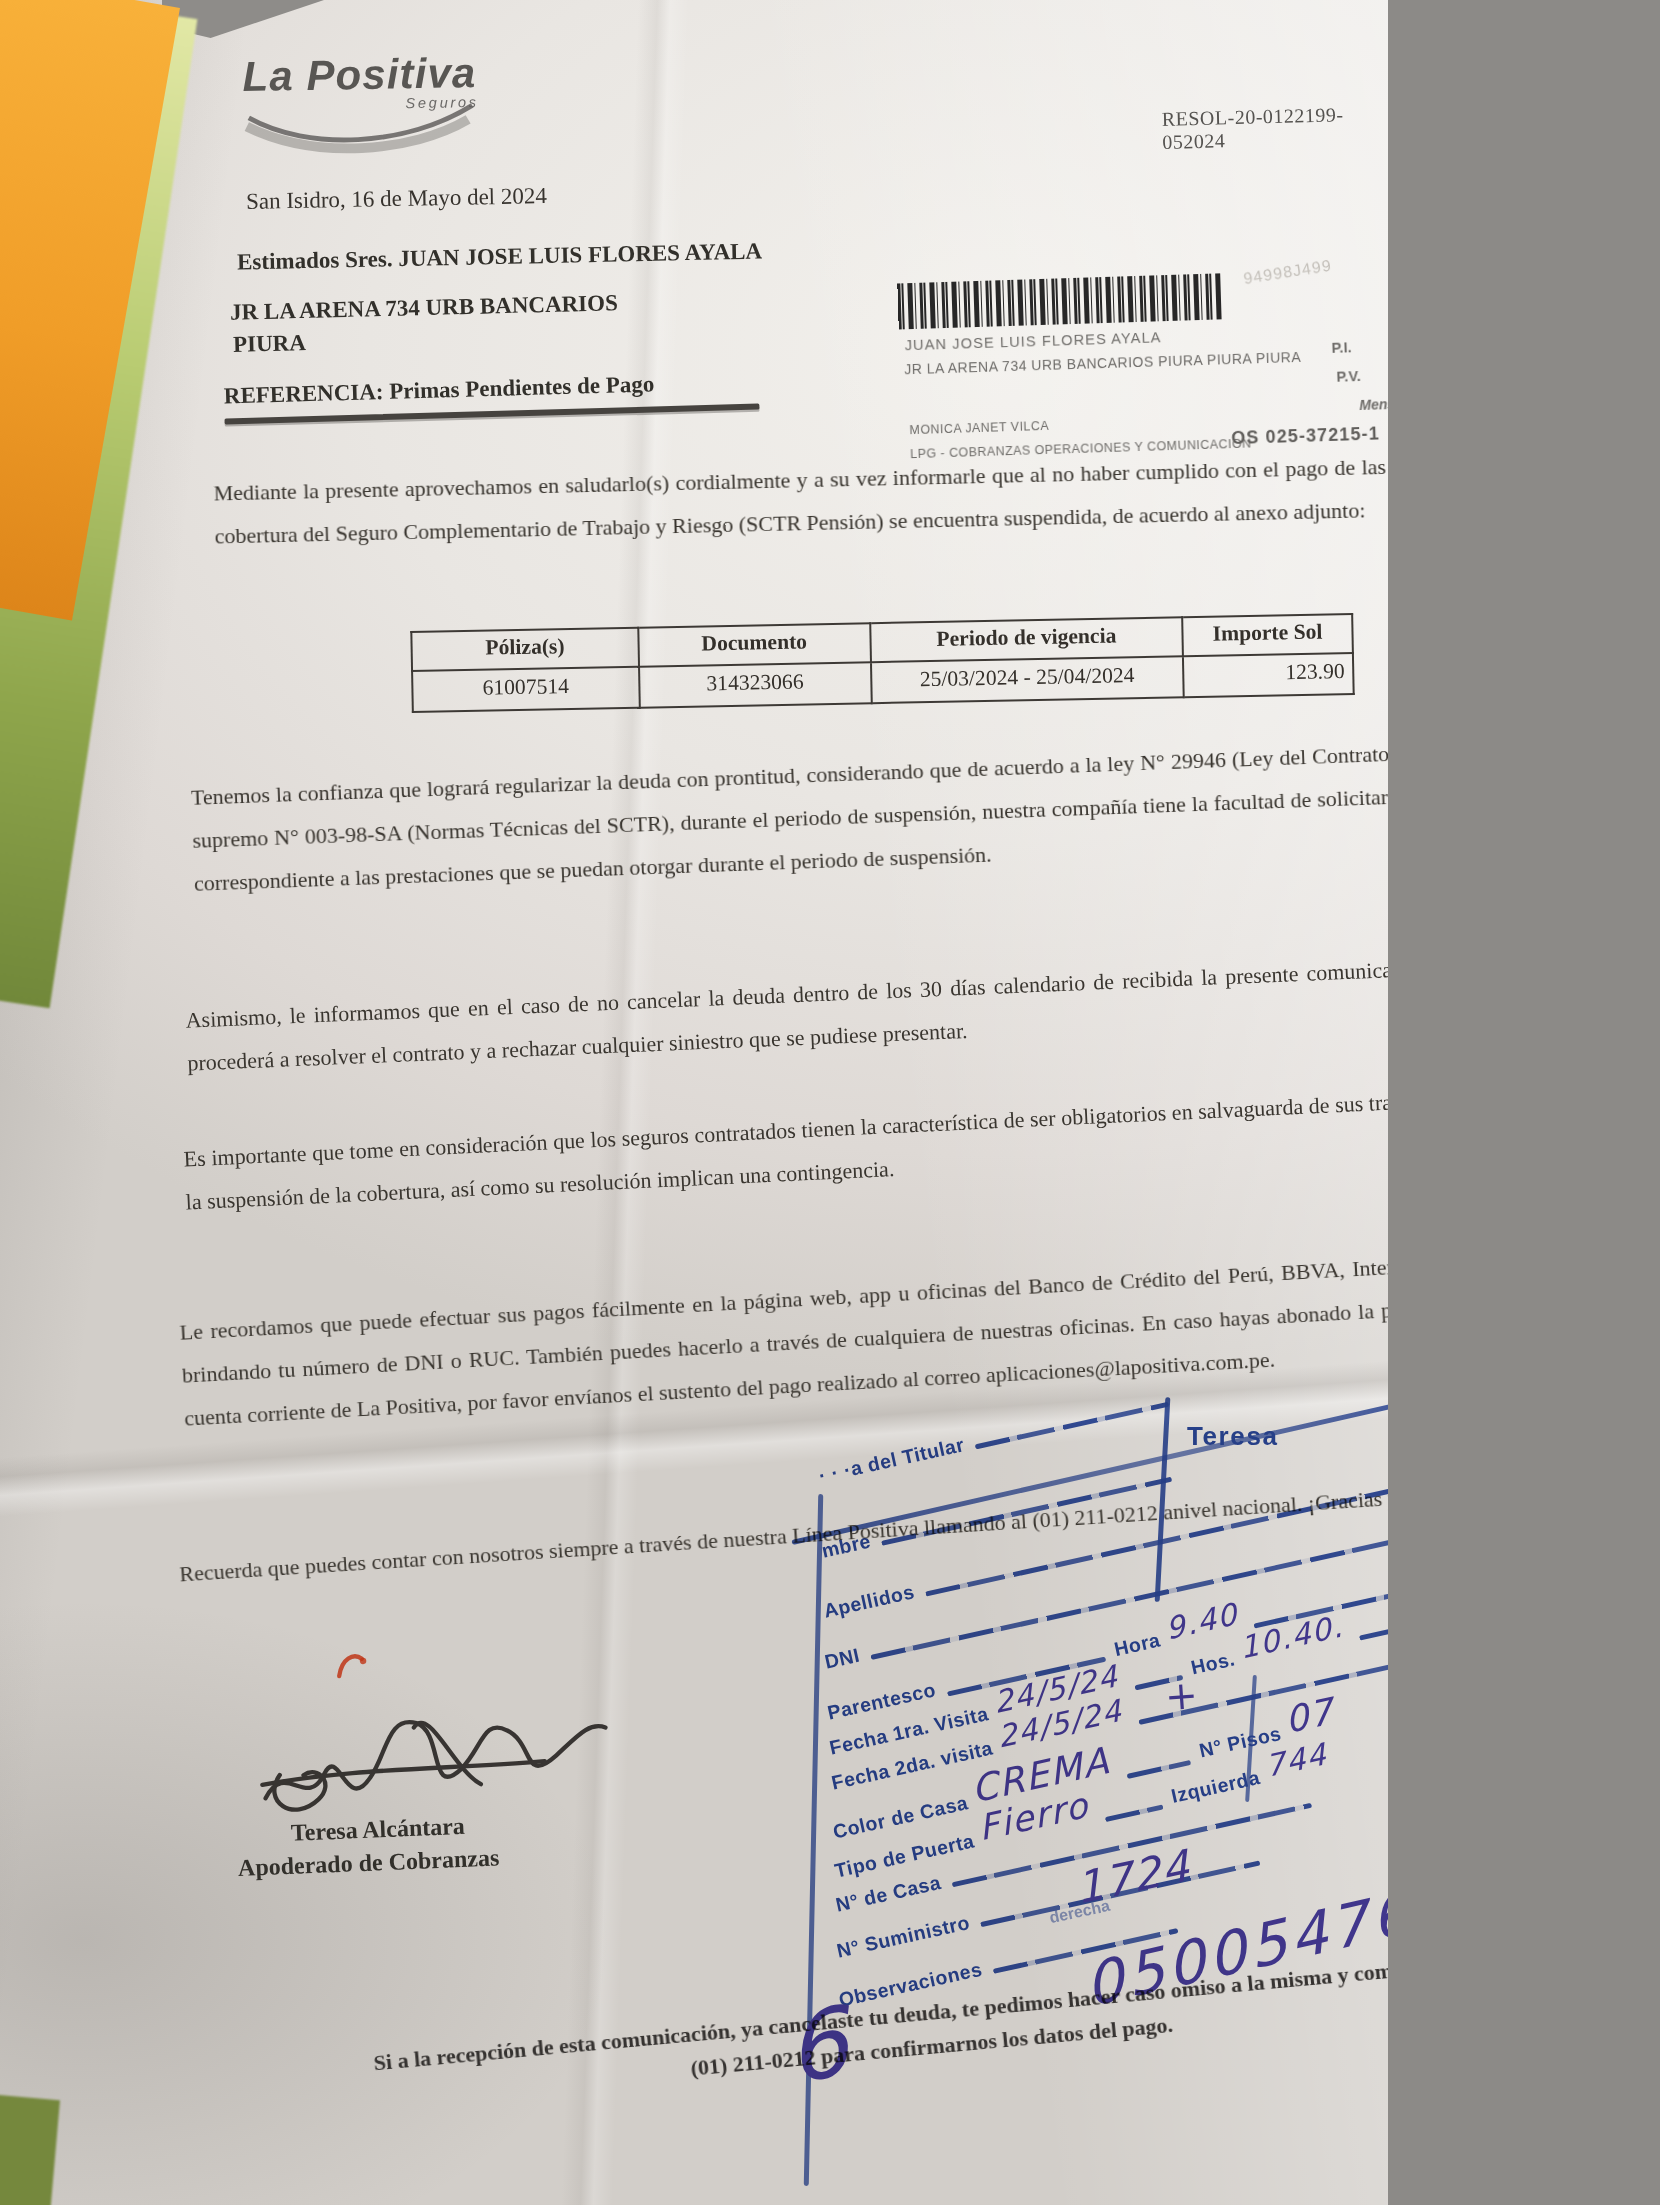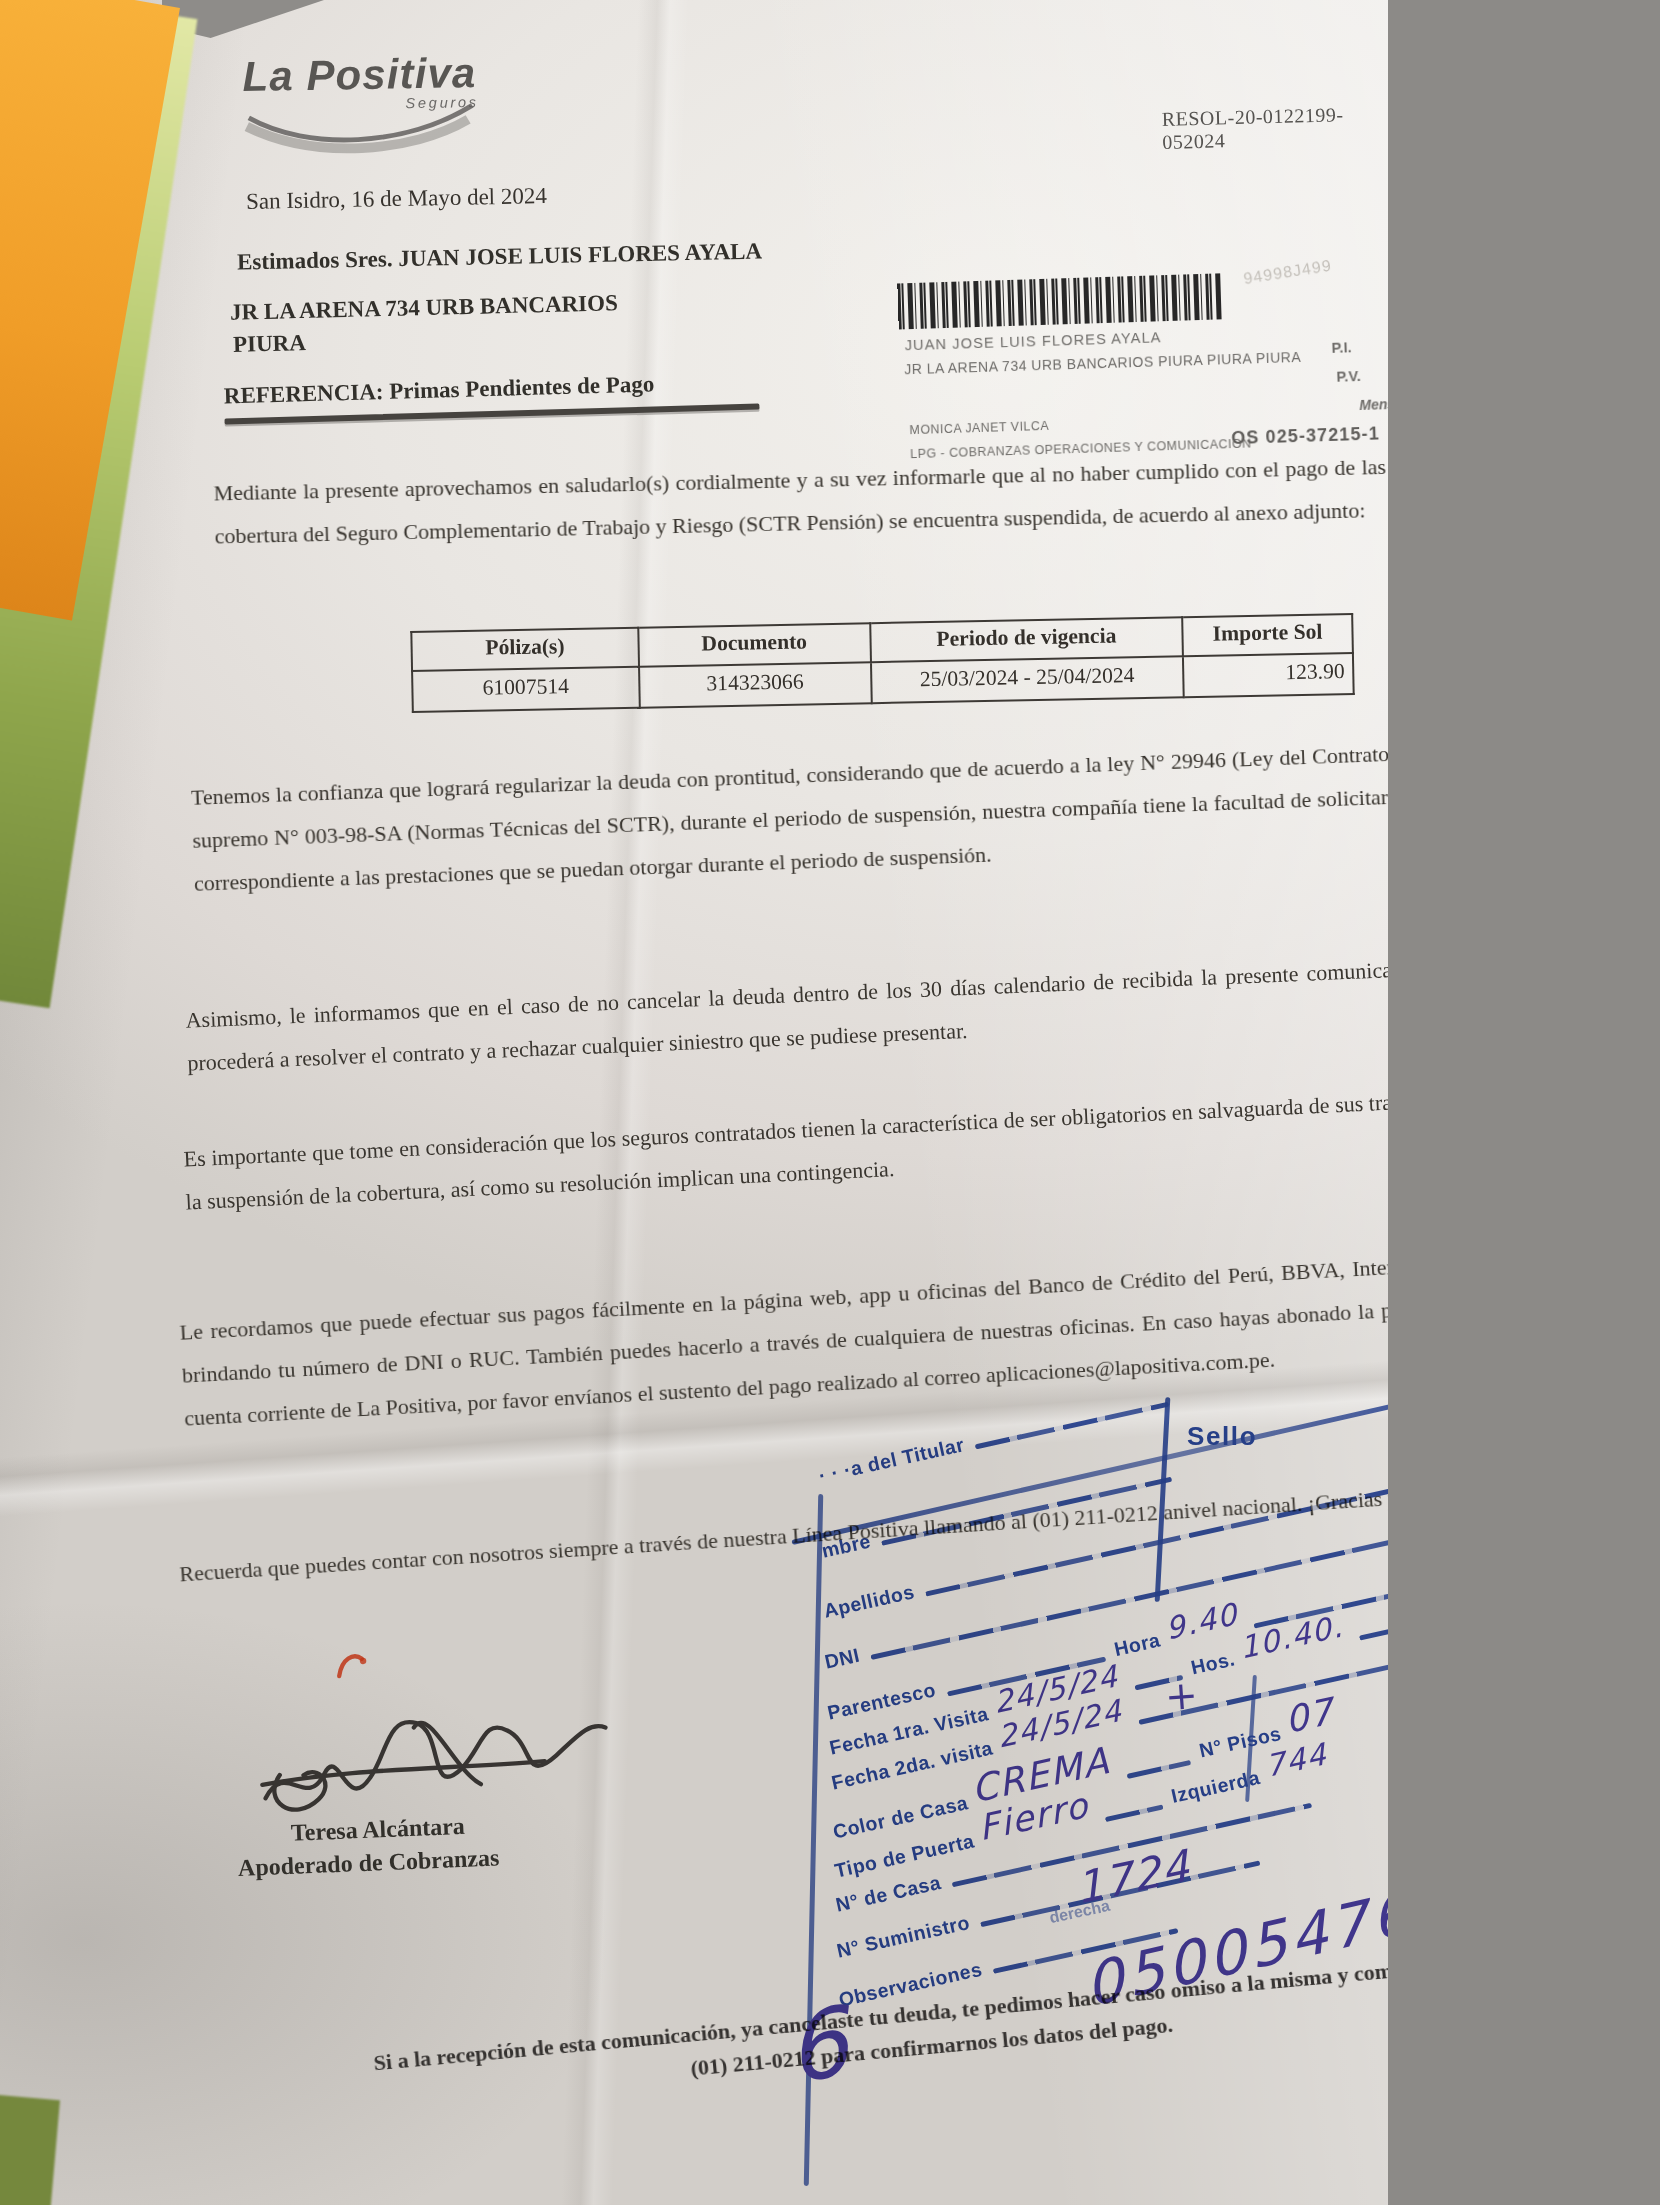--- a/index.html
+++ b/index.html
@@ -225,21 +225,21 @@
       <div class="l2">(01) 211-0212 para confirmarnos los datos del pago.</div>
     </div>
   </div>
 
   <div class="stamp">
     <div class="topline"></div>
     <div class="vline" style="left:392px;top:35px;height:205px;transform:rotate(3deg);"></div>
     <div class="vline" style="left:724px;top:15px;height:546px;transform:rotate(2deg);box-shadow:-4.3px 135px 0 4.3px rgba(44,74,163,.8), -7.6px 281px 0 6.5px rgba(44,74,163,.85), -3.2px 411px 0 3.2px rgba(44,74,163,.7);"></div>
     <div class="vline" style="left:43px;top:132px;height:692px;transform:rotate(1.2deg);opacity:.85;"></div>
     <div class="vline" style="left:481px;top:313px;height:127px;width:3.8px;transform:rotate(3.5deg);opacity:.8;"></div>
-    <div class="sello">Sello</div>
+    <div class="sello">Teresa</div>
 
     <div class="srow" style="left:51px;top:103px;width:357px;">
       <span>· · ·a del Titular</span>
         <span class="sline grow"></span>
     </div>
     <div class="srow" style="left:54px;top:178px;width:357px;">
       <span>mbre</span>
         <span class="sline grow"></span>
     </div>
     <div class="srow" style="left:56px;top:238px;width:676px;">

